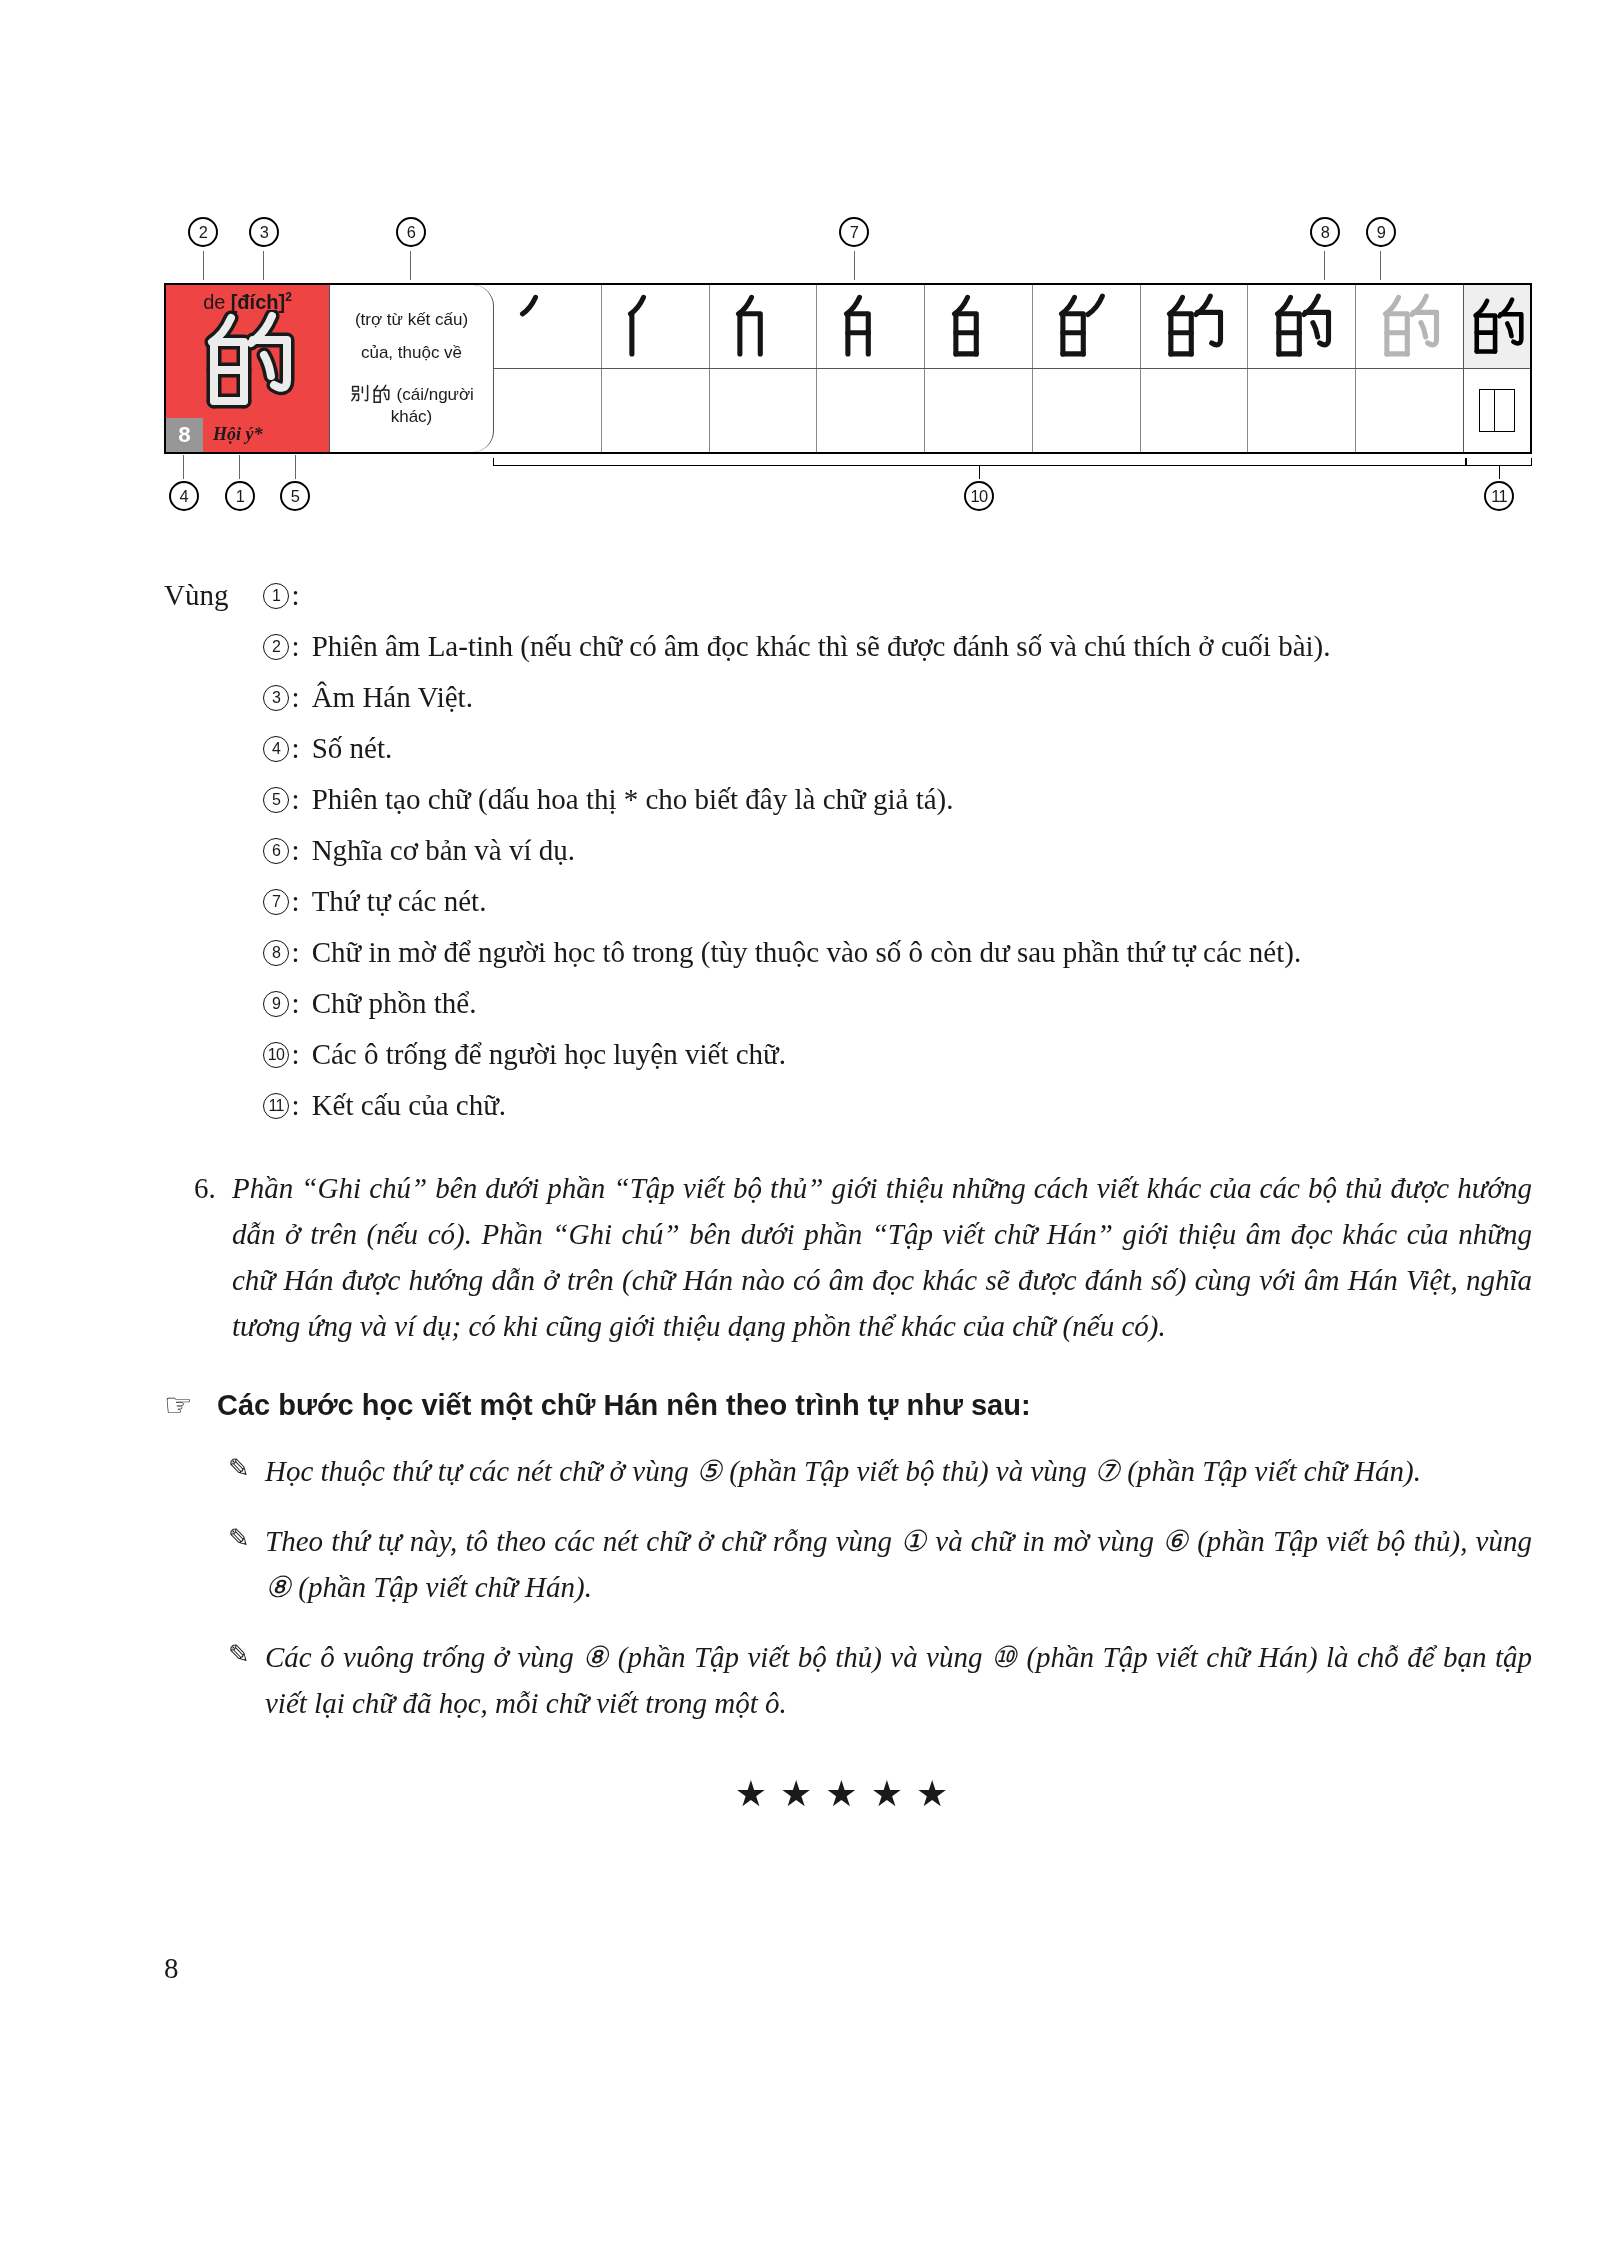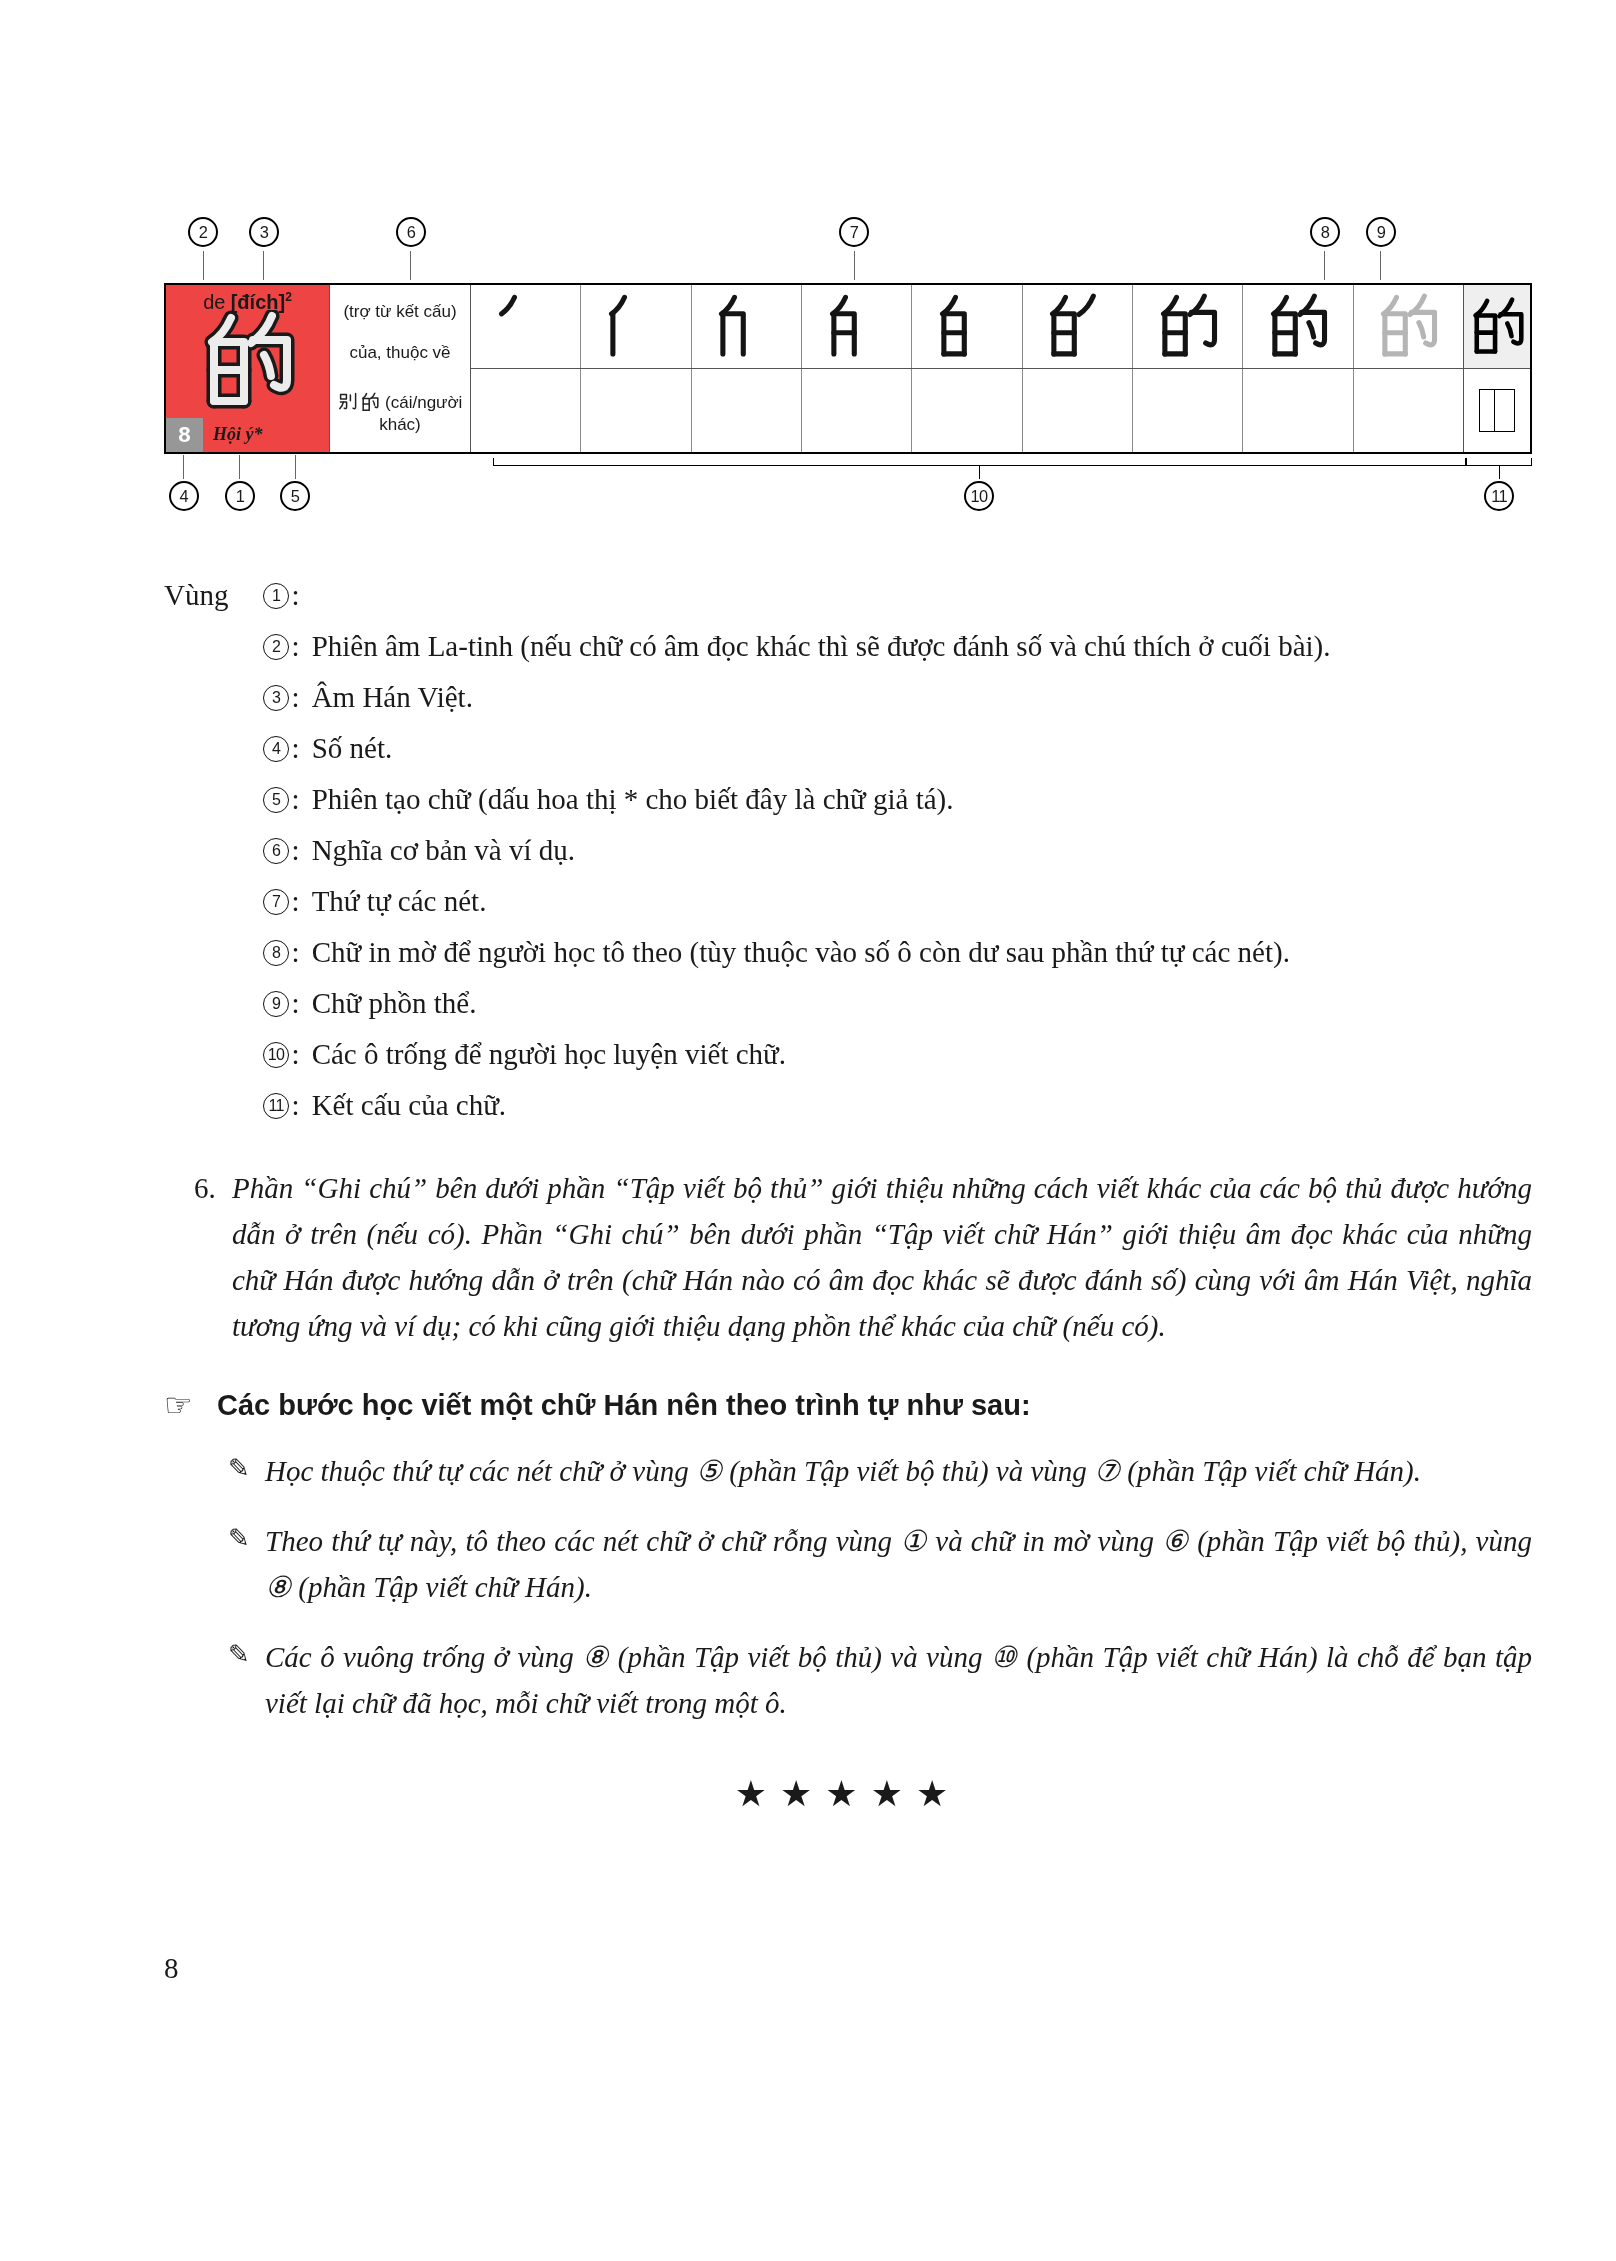--- a/index.html
+++ b/index.html
@@ -34,23 +34,23 @@
   .pinyin b{margin-left:5.3px;}
   .pinyin sup{font-size:12px;}
   .big-char{position:absolute;top:25px;left:50%;transform:translateX(-50%);}
   .stroke-count{
     position:absolute;left:0;bottom:0;width:37px;height:34px;background:#979797;color:#fff;
     display:flex;align-items:center;justify-content:center;font:bold 22.4px "Liberation Sans",sans-serif;
   }
   .formation{position:absolute;left:47px;bottom:6.6px;font:italic bold 18px "Liberation Serif",serif;}
 
   .cell-meaning{
-    width:141px;flex:none;border-right:1.3px solid #555;box-sizing:border-box;background:#fff;
+    width:164px;flex:none;border-right:1.3px solid #555;box-sizing:border-box;background:#fff;
     display:flex;flex-direction:column;align-items:center;justify-content:center;
-    font:17px "Liberation Sans",sans-serif;text-align:center;padding:0 6.6px;gap:19px;
+    font:17px "Liberation Sans",sans-serif;text-align:center;padding:0 6.6px;gap:11px;border-radius:21px;
   }
   .meaning-line{line-height:22px;}
   .example{margin-top:9.2px;line-height:22.4px;}
   .example svg{vertical-align:-4px;margin:0 0.7px;}
 
   .grid{flex:1;display:flex;flex-direction:column;border-right:1.3px solid #555;box-sizing:border-box;}
   .stroke-row{height:50%;display:flex;border-bottom:1.3px solid #555;box-sizing:border-box;}
   .practice-row{height:50%;display:flex;box-sizing:border-box;}
   .stroke-cell,.practice-cell{flex:1;border-right:1px solid #8a8a8a;display:flex;align-items:center;justify-content:center;box-sizing:border-box;}
   .stroke-cell:last-child,.practice-cell:last-child{border-right:none;}
@@ -337,21 +337,21 @@
             <span class="ltext">Nghĩa cơ bản và ví dụ.</span>
           </div>
         <div class="lrow">
             <span class="lnum">7</span>
             <span class="lcolon">:</span>
             <span class="ltext">Thứ tự các nét.</span>
           </div>
         <div class="lrow">
             <span class="lnum">8</span>
             <span class="lcolon">:</span>
-            <span class="ltext">Chữ in mờ để người học tô theo (tùy thuộc vào số ô còn dư sau phần thứ tự các nét).</span>
+            <span class="ltext">Chữ in mờ để người học tô trong (tùy thuộc vào số ô còn dư sau phần thứ tự các nét).</span>
           </div>
         <div class="lrow">
             <span class="lnum">9</span>
             <span class="lcolon">:</span>
             <span class="ltext">Chữ phồn thể.</span>
           </div>
         <div class="lrow">
             <span class="lnum">10</span>
             <span class="lcolon">:</span>
             <span class="ltext">Các ô trống để người học luyện viết chữ.</span>

